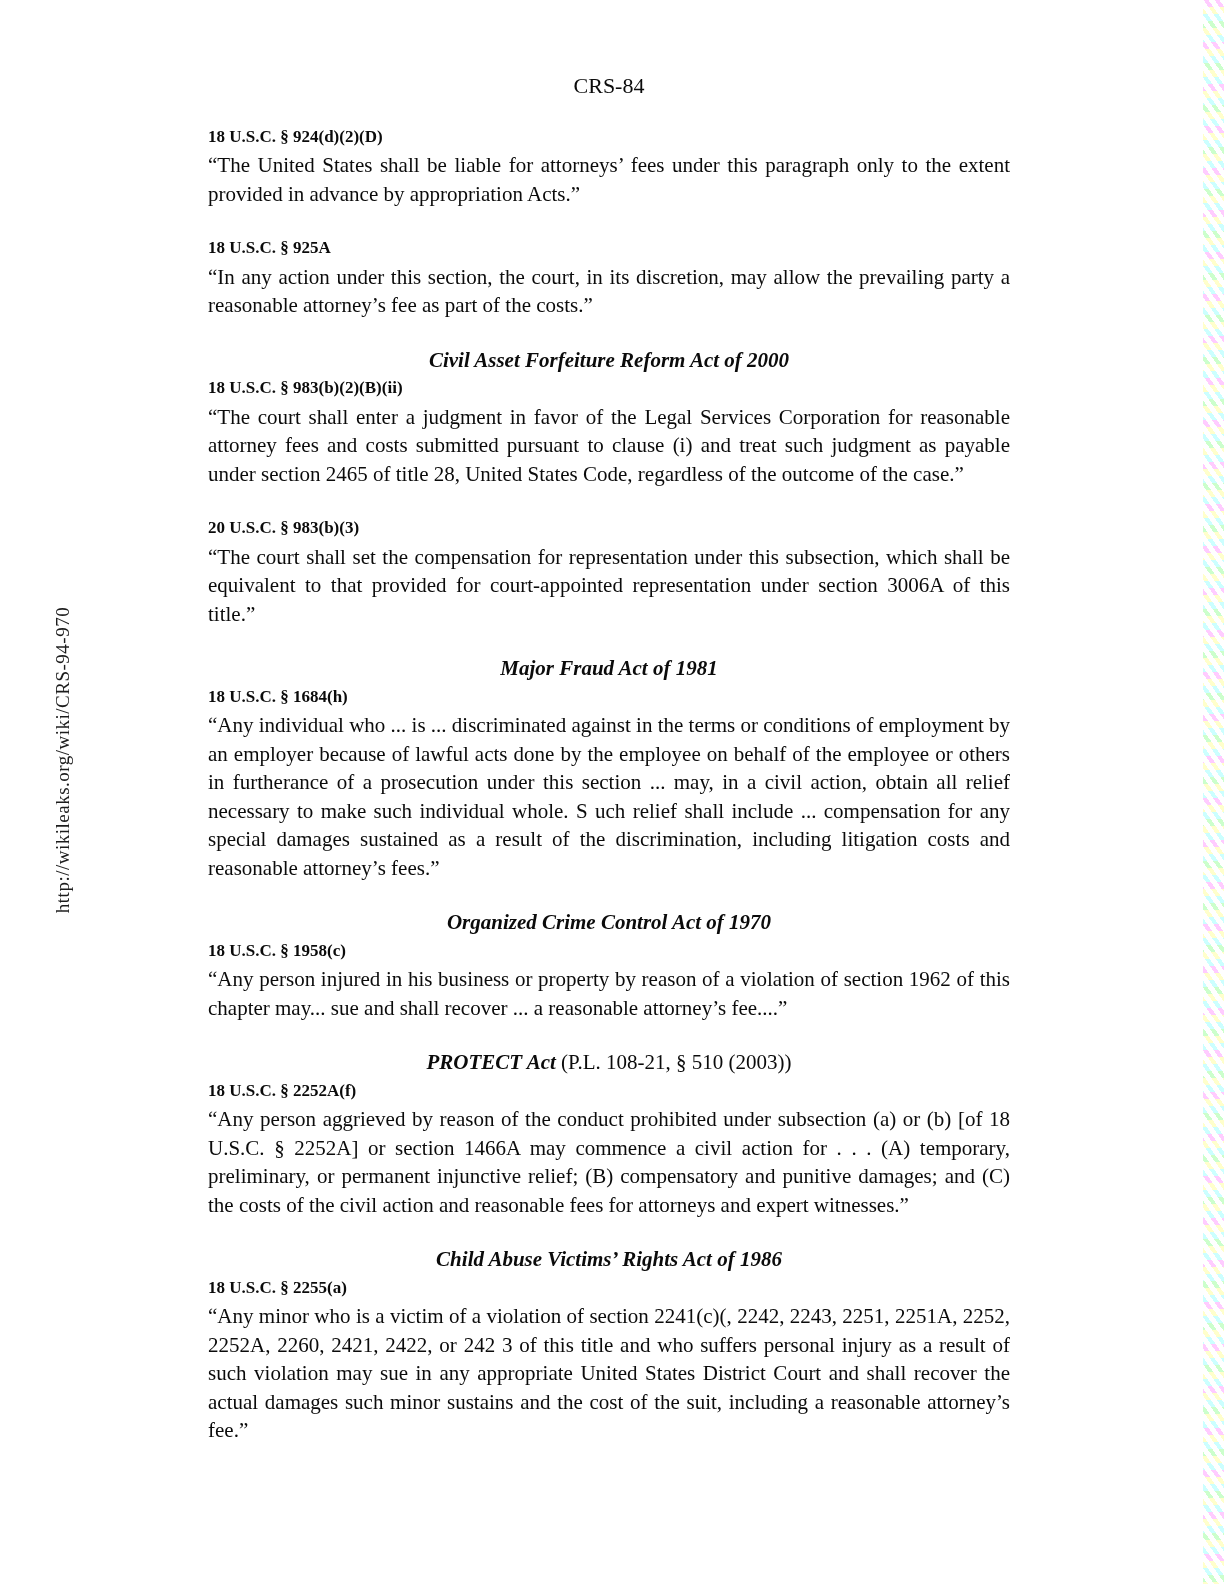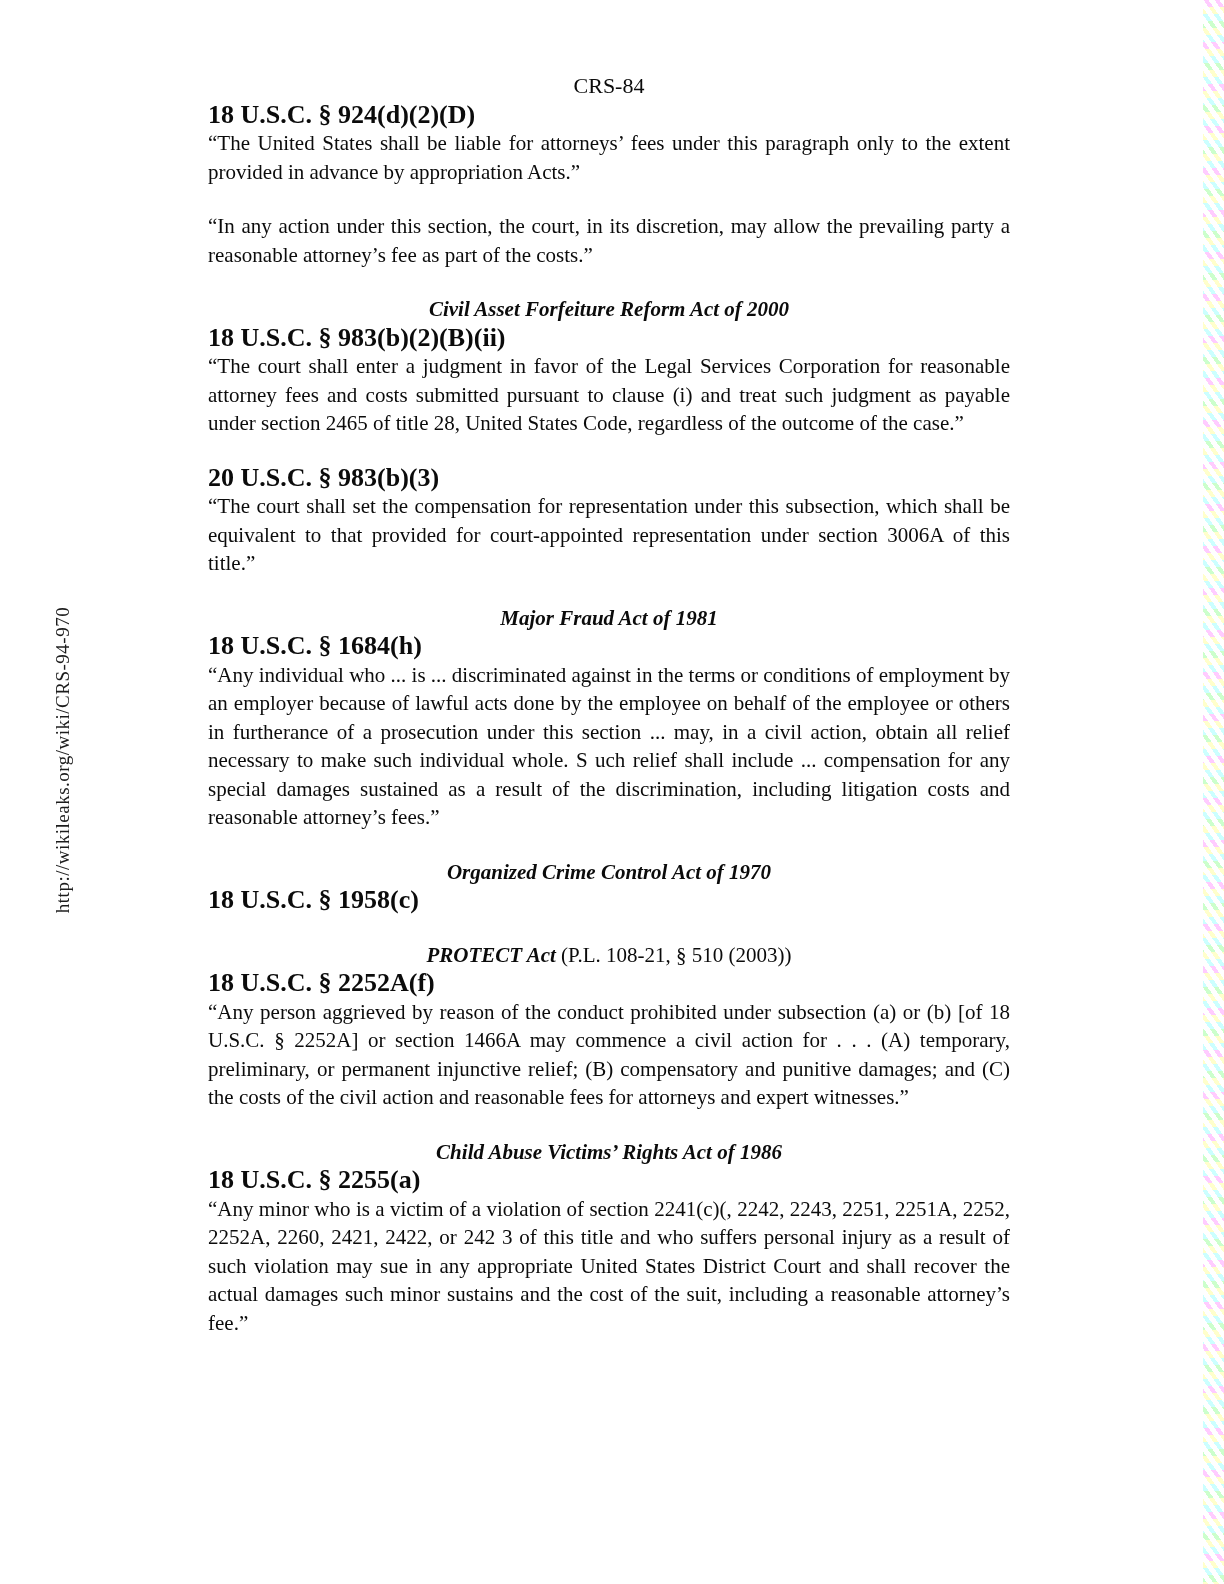--- a/index.html
+++ b/index.html
@@ -48,37 +48,38 @@
     top: 0;
     width: 802px;
     padding-top: 72px;
     font-size: 21px;
     line-height: 28.5px;
   }
 
   .page-header {
     text-align: center;
     font-size: 22px;
+    margin-bottom: 22px;
   }
 
   .law-section { margin-bottom: 26px; }
 
   .act-line {
     font-size: 21px;
     font-weight: bold;
     font-style: italic;
     line-height: 28.5px;
     text-align: center;
   }
   .act-suffix {
     font-weight: normal;
     font-style: normal;
   }
   .code-line {
-    font-size: 26px;
+    font-size: 17px;
     font-weight: bold;
     font-style: normal;
     line-height: 28.5px;
   }
   .quote {
     text-align: justify;
     text-align-last: left;
   }
 </style>
 </head>
@@ -95,20 +96,21 @@
     <div class="page-header">CRS-84</div>
 
     <section class="law-section">
 
       <h4 class="code-line">18 U.S.C. § 924(d)(2)(D)</h4>
       <p class="quote">“The United States shall be liable for attorneys’ fees under this paragraph only to the extent provided in advance by appropriation Acts.”</p>
     </section>
 
     <section class="law-section">
 
+      <h4 class="code-line">18 U.S.C. § 925A</h4>
       <p class="quote">“In any action under this section, the court, in its discretion, may allow the prevailing party a reasonable attorney’s fee as part of the costs.”</p>
     </section>
 
     <section class="law-section">
       <h3 class="act-line"><span>Civil Asset Forfeiture Reform Act of 2000</span><span class="act-suffix"></span></h3>
       <h4 class="code-line">18 U.S.C. § 983(b)(2)(B)(ii)</h4>
       <p class="quote">“The court shall enter a judgment in favor of the Legal Services Corporation for reasonable attorney fees and costs submitted pursuant to clause (i) and treat such judgment as payable under section 2465 of title 28, United States Code, regardless of the outcome of the case.”</p>
     </section>
 
     <section class="law-section">
@@ -119,20 +121,21 @@
 
     <section class="law-section">
       <h3 class="act-line"><span>Major Fraud Act of 1981</span><span class="act-suffix"></span></h3>
       <h4 class="code-line">18 U.S.C. § 1684(h)</h4>
       <p class="quote">“Any individual who ... is ... discriminated against in the terms or conditions of employment by an employer because of lawful acts done by the employee on behalf of the employee or others in furtherance of a prosecution under this section ... may, in a civil action, obtain all relief necessary to make such individual whole. S uch relief shall include ... compensation for any special damages sustained as a result of the discrimination, including litigation costs and reasonable attorney’s fees.”</p>
     </section>
 
     <section class="law-section">
       <h3 class="act-line"><span>Organized Crime Control Act of 1970</span><span class="act-suffix"></span></h3>
       <h4 class="code-line">18 U.S.C. § 1958(c)</h4>
+      <p class="quote">“Any person injured in his business or property by reason of a violation of section 1962 of this chapter may... sue and shall recover ... a reasonable attorney’s fee....”</p>
     </section>
 
     <section class="law-section">
       <h3 class="act-line"><span>PROTECT Act</span><span class="act-suffix"> (P.L. 108-21, § 510 (2003))</span></h3>
       <h4 class="code-line">18 U.S.C. § 2252A(f)</h4>
       <p class="quote">“Any person aggrieved by reason of the conduct prohibited under subsection (a) or (b) [of 18 U.S.C. § 2252A] or section 1466A may commence a civil action for . . . (A) temporary, preliminary, or permanent injunctive relief; (B) compensatory and punitive damages; and (C) the costs of the civil action and reasonable fees for attorneys and expert witnesses.”</p>
     </section>
 
     <section class="law-section">
       <h3 class="act-line"><span>Child Abuse Victims’ Rights Act of 1986</span><span class="act-suffix"></span></h3>

